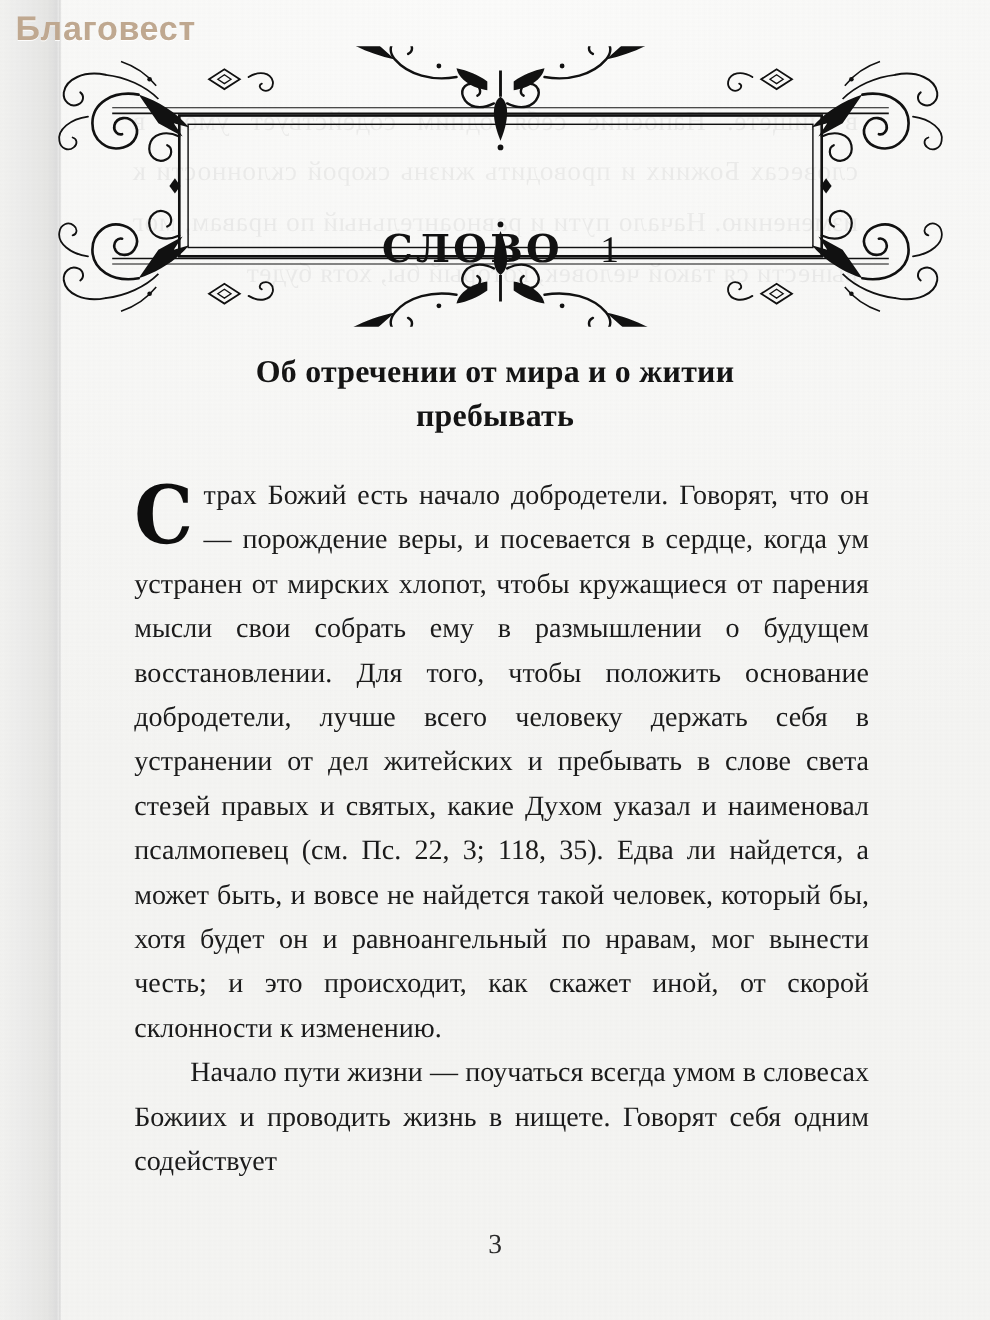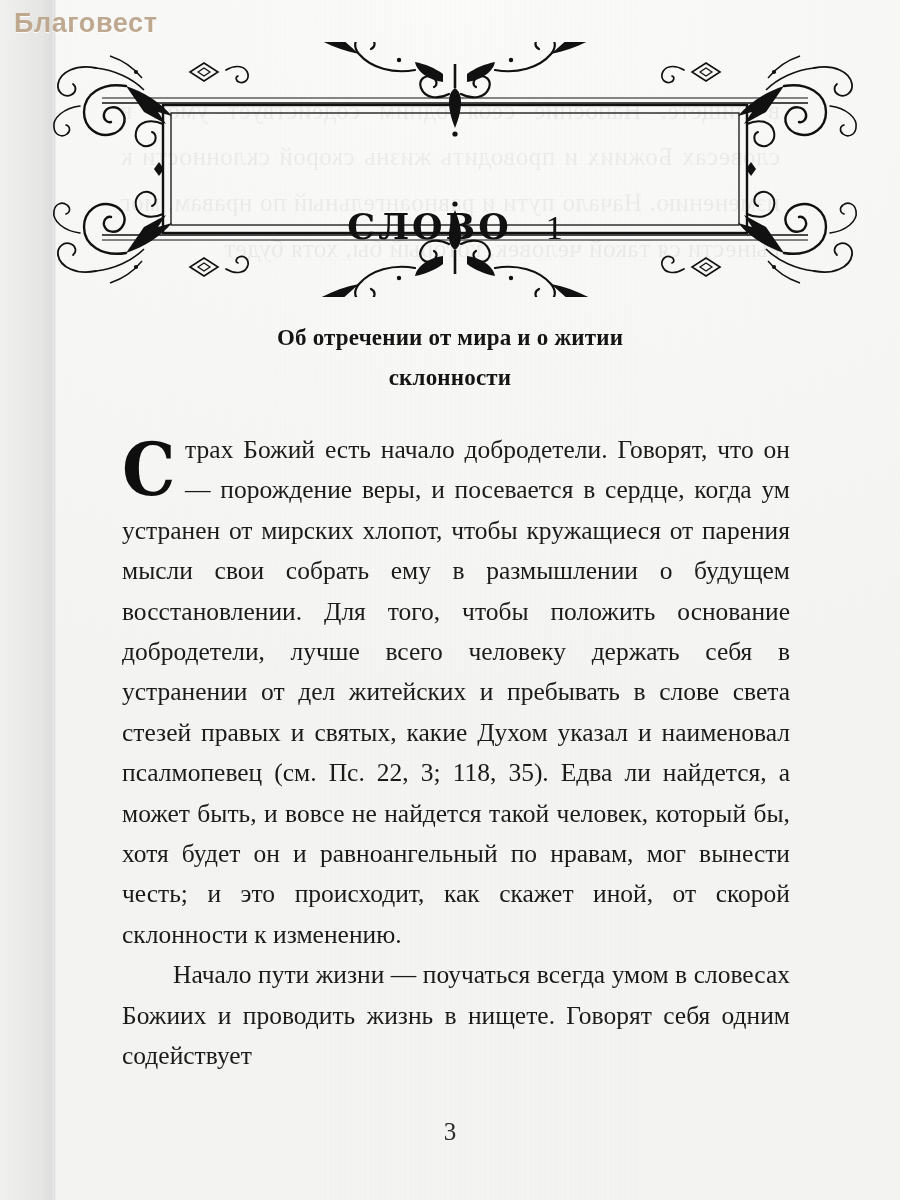--- a/index.html
+++ b/index.html
@@ -73,21 +73,21 @@
     letter-spacing: .5px;
   }
 
   
   .watermark {
     position: absolute;
     left: 14px;
     top: 8px;
     font-family: "Liberation Sans", "DejaVu Sans", sans-serif;
     font-weight: 700;
-    font-size: 27px;
+    font-size: 31px;
     letter-spacing: .6px;
     color: #bfa890;
     text-shadow: 0 1px 0 rgba(255,255,255,.9);
     z-index: 40;
     user-select: none;
   }
 
   
   .ornament {
     position: absolute;
@@ -122,21 +122,21 @@
 
   
   .chapter-heading {
     position: absolute;
     left: 120px;
     top: 318px;
     width: 660px;
     text-align: center;
     font-family: "Liberation Serif", "DejaVu Serif", serif;
     font-weight: 700;
-    font-size: 23px;
+    font-size: 29px;
     line-height: 40px;
     color: #141414;
     letter-spacing: .2px;
   }
 
   
   .body-text {
     position: absolute;
     left: 122px;
     top: 430px;
@@ -264,21 +264,21 @@
       </g>
     </svg>
 
     <div class="slovo-title">
       <span>СЛОВО</span><span class="num">1</span>
     </div>
   </div>
 
   <div class="chapter-heading">
     <div>Об отречении от мира и  о  житии</div>
-    <div>склонности</div>
+    <div>пребывать</div>
   </div>
 
   <div class="body-text">
     <p>
       <span class="dropcap">С</span><span>трах Божий есть начало добродетели. Говорят, что он — порождение веры, и посевается в сердце, когда ум устранен от мирских хлопот, чтобы кружащиеся от парения мысли свои собрать ему в размышлении о будущем восстановлении. Для того, чтобы положить основание добродетели, лучше всего человеку держать себя в устранении от дел житейских и пребывать в слове света стезей правых и святых, какие Духом указал и наименовал псалмопевец (см. Пс. 22, 3; 118, 35). Едва ли найдется, а может быть, и вовсе не найдется такой человек, который бы, хотя будет он и равноангельный по нравам, мог вынести честь; и это происходит, как скажет иной, от скорой склонности к изменению.</span>
     </p>
     <p>Начало пути жизни — поучаться всегда умом в словесах Божиих и проводить жизнь в нищете. Говорят себя одним содействует</p>
   </div>
 
   <div class="page-number">3</div>

